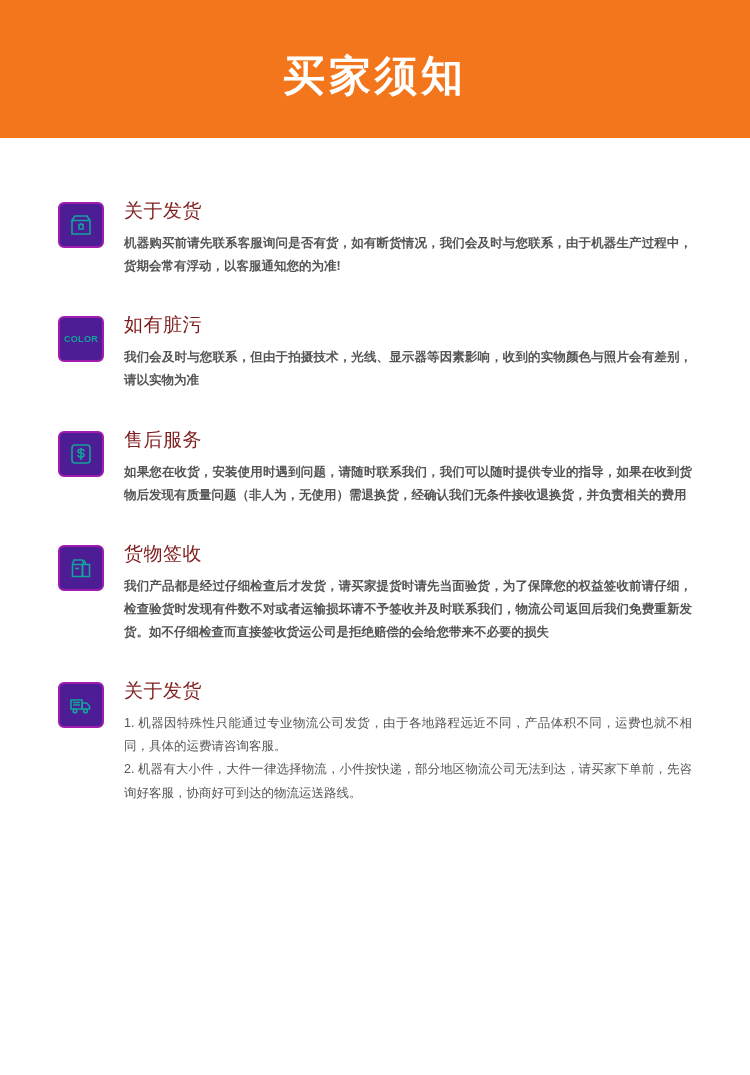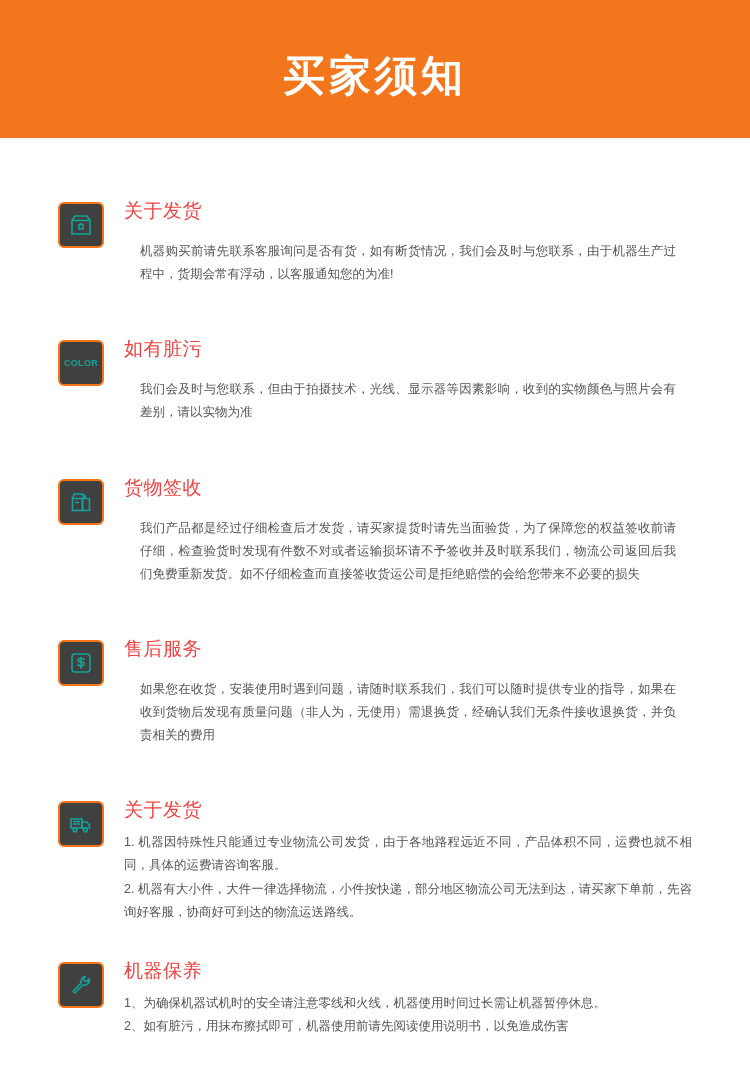--- a/index.html
+++ b/index.html
@@ -52,58 +52,59 @@
   }
   .section {
     display: flex;
     align-items: flex-start;
     margin-bottom: 34px;
   }
   .icon-box {
     flex: 0 0 46px;
     width: 46px;
     height: 46px;
-    border: 2px solid #f97316;
+    border: 2px solid #a21caf;
     border-radius: 6px;
     margin-right: 20px;
     margin-top: 4px;
     box-sizing: border-box;
     display: flex;
     align-items: center;
     justify-content: center;
     color: #12a39a;
-    background: #404040;
+    background: #4c1d95;
   }
   .icon-box svg {
     display: block;
   }
   .icon-box .color-text {
     font-size: 9px;
     font-weight: bold;
     letter-spacing: 0.3px;
     color: #12a39a;
     font-family: "Liberation Sans", sans-serif;
   }
   .sec-body {
     flex: 1 1 auto;
     min-width: 0;
   }
   .sec-title {
     font-size: 19px;
-    color: #ef4444;
+    color: #7f1d1d;
     margin: 0 0 8px 0;
     font-weight: normal;
     letter-spacing: 0.5px;
   }
   .sec-text {
     font-size: 12.5px;
     line-height: 1.85;
     color: #555555;
-    margin: 16px;
+    margin: 0;
     text-align: justify;
+    font-weight: bold;
   }
   .sec-list {
     margin: 0;
     padding: 0;
     list-style: none;
   }
   .sec-list li {
     font-size: 12.5px;
     line-height: 1.85;
     color: #555555;
@@ -142,75 +143,61 @@
       </div>
       <div class="sec-body">
         <h3 class="sec-title">如有脏污</h3>
         <p class="sec-text">我们会及时与您联系，但由于拍摄技术，光线、显示器等因素影响，收到的实物颜色与照片会有差别，请以实物为准</p>
       </div>
     </div>
 
     <div class="section">
       <div class="icon-box">
         <svg width="26" height="26" viewBox="0 0 26 26" fill="none" stroke="#12a39a" stroke-width="1.6">
+          <rect x="4" y="4" width="18" height="18" rx="3"></rect>
+          <path d="M13 7v12"></path>
+          <path d="M16 10.2c0-1.2-1.3-2-3-2s-3 .8-3 2 1.3 1.8 3 1.8 3 .7 3 1.9-1.3 2-3 2-3-.8-3-2"></path>
+        </svg>
+      </div>
+      <div class="sec-body">
+        <h3 class="sec-title">售后服务</h3>
+        <p class="sec-text">如果您在收货，安装使用时遇到问题，请随时联系我们，我们可以随时提供专业的指导，如果在收到货物后发现有质量问题（非人为，无使用）需退换货，经确认我们无条件接收退换货，并负责相关的费用</p>
+      </div>
+    </div>
+
+    <div class="section">
+      <div class="icon-box">
+        <svg width="26" height="26" viewBox="0 0 26 26" fill="none" stroke="#12a39a" stroke-width="1.6">
           <path d="M4.5 9.5h10v12h-10z"></path>
           <path d="M14.5 9.5h7v12h-7z"></path>
           <path d="M4.5 9.5 6 5h8.5l1.5 4.5"></path>
           <path d="M18 9.5 16 5"></path>
           <path d="M7 13.5h4"></path>
         </svg>
       </div>
       <div class="sec-body">
         <h3 class="sec-title">货物签收</h3>
         <p class="sec-text">我们产品都是经过仔细检查后才发货，请买家提货时请先当面验货，为了保障您的权益签收前请仔细，检查验货时发现有件数不对或者运输损坏请不予签收并及时联系我们，物流公司返回后我们免费重新发货。如不仔细检查而直接签收货运公司是拒绝赔偿的会给您带来不必要的损失</p>
       </div>
     </div>
 
     <div class="section">
       <div class="icon-box">
         <svg width="26" height="26" viewBox="0 0 26 26" fill="none" stroke="#12a39a" stroke-width="1.6">
-          <rect x="4" y="4" width="18" height="18" rx="3"></rect>
-          <path d="M13 7v12"></path>
-          <path d="M16 10.2c0-1.2-1.3-2-3-2s-3 .8-3 2 1.3 1.8 3 1.8 3 .7 3 1.9-1.3 2-3 2-3-.8-3-2"></path>
-        </svg>
-      </div>
-      <div class="sec-body">
-        <h3 class="sec-title">售后服务</h3>
-        <p class="sec-text">如果您在收货，安装使用时遇到问题，请随时联系我们，我们可以随时提供专业的指导，如果在收到货物后发现有质量问题（非人为，无使用）需退换货，经确认我们无条件接收退换货，并负责相关的费用</p>
-      </div>
-    </div>
-
-    <div class="section">
-      <div class="icon-box">
-        <svg width="26" height="26" viewBox="0 0 26 26" fill="none" stroke="#12a39a" stroke-width="1.6">
           <path d="M3 8h11v9H3z"></path>
           <path d="M14 11h4.5l3 3v3H14z"></path>
           <circle cx="7" cy="19" r="1.8"></circle>
           <circle cx="17.5" cy="19" r="1.8"></circle>
           <path d="M5 10.5h7M5 13h7"></path>
         </svg>
       </div>
       <div class="sec-body">
         <h3 class="sec-title">关于发货</h3>
         <ul class="sec-list">
           <li>1. 机器因特殊性只能通过专业物流公司发货，由于各地路程远近不同，产品体积不同，运费也就不相同，具体的运费请咨询客服。</li>
           <li>2. 机器有大小件，大件一律选择物流，小件按快递，部分地区物流公司无法到达，请买家下单前，先咨询好客服，协商好可到达的物流运送路线。</li>
         </ul>
       </div>
     </div>
 
-    <div class="section">
-      <div class="icon-box">
-        <svg width="26" height="26" viewBox="0 0 26 26" fill="none" stroke="#12a39a" stroke-width="1.6">
-          <path d="M17.5 4.5a4.6 4.6 0 0 0-4.2 6.4L5 19.2l1.8 1.8 8.3-8.3a4.6 4.6 0 0 0 5.9-5.9l-2.6 2.6-2.4-.6-.6-2.4 2.1-2z" stroke-linejoin="round"></path>
-        </svg>
-      </div>
-      <div class="sec-body">
-        <h3 class="sec-title">机器保养</h3>
-        <ul class="sec-list">
-          <li>1、为确保机器试机时的安全请注意零线和火线，机器使用时间过长需让机器暂停休息。</li>
-          <li>2、如有脏污，用抹布擦拭即可，机器使用前请先阅读使用说明书，以免造成伤害</li>
-        </ul>
-      </div>
-    </div>
 
   </div>
 </div>
 
 </body></html>

